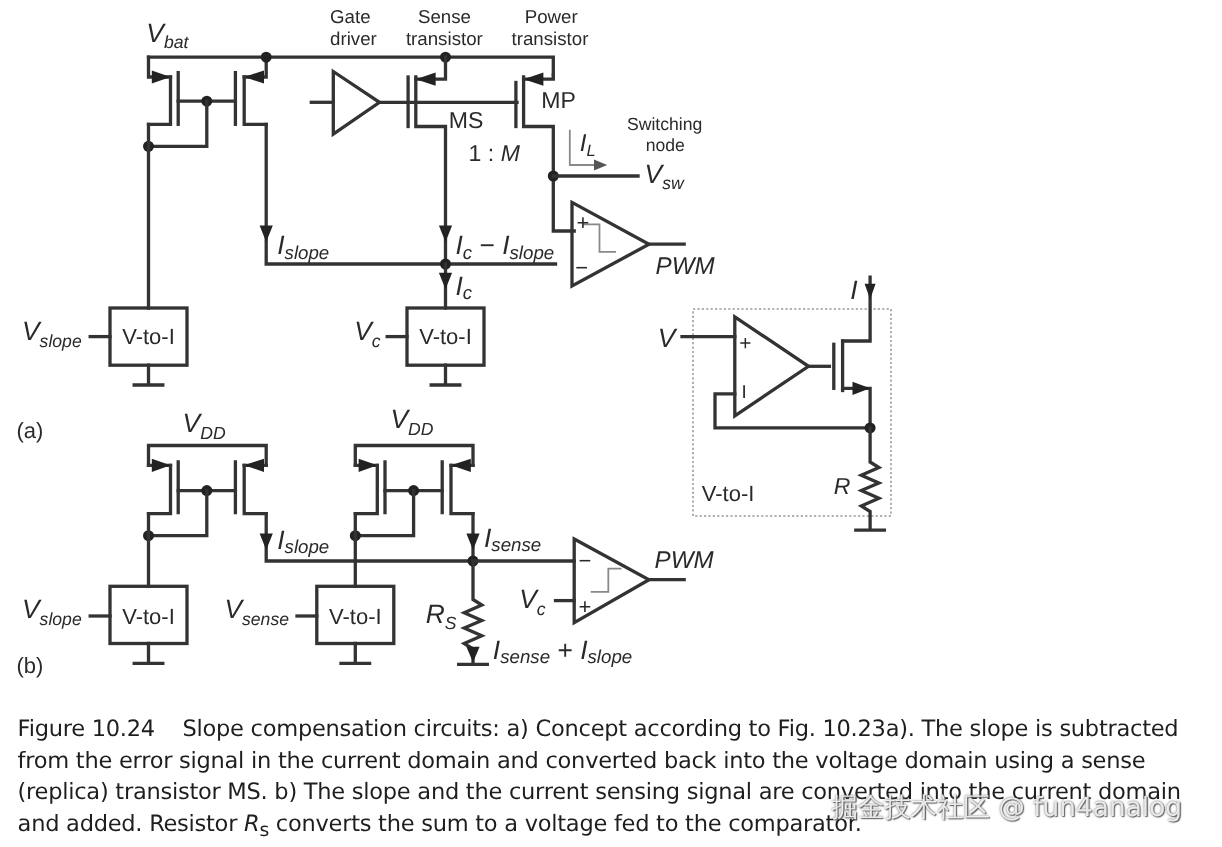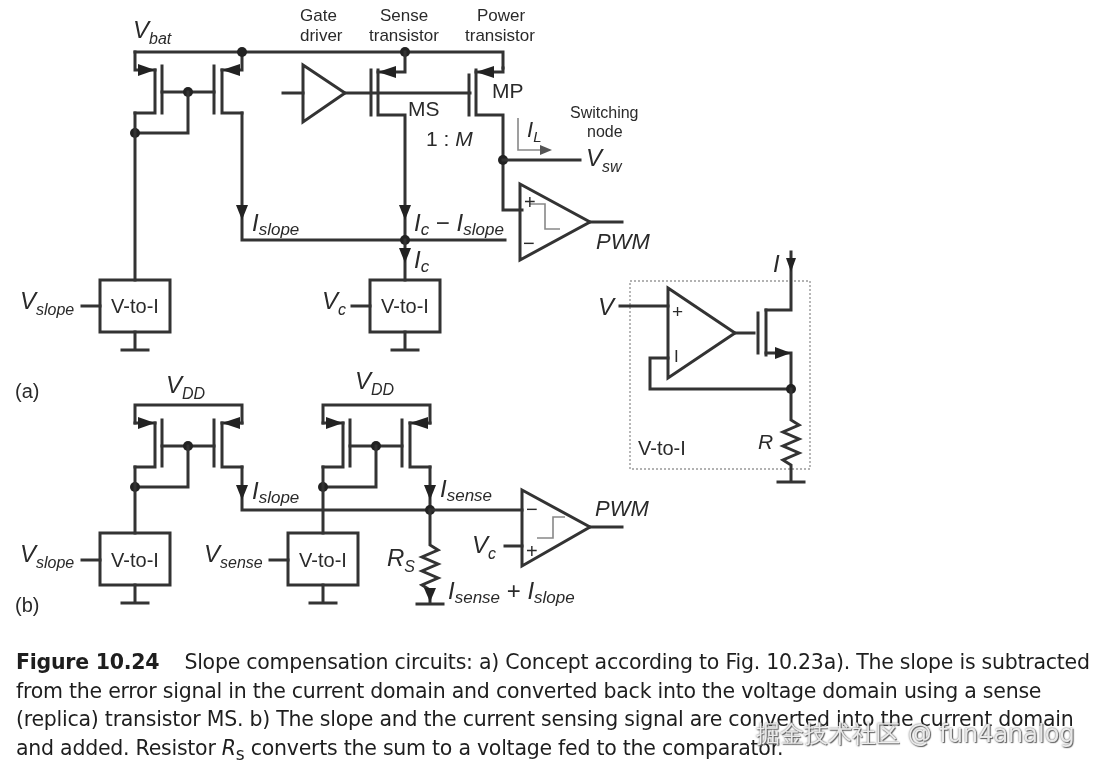--- a/index.html
+++ b/index.html
@@ -6,21 +6,21 @@
   body { width:1111px; height:770px; position:relative; overflow:hidden; font-family:"Liberation Sans", sans-serif; color:#2a2a2a; }
   #schematic { position:absolute; left:0; top:0; width:1111px; height:640px; }
   .w { stroke:#333; stroke-width:3; fill:none; stroke-linecap:square; }
   .dash { stroke:#999; stroke-width:1.4; fill:none; stroke-dasharray:2 2; }
   .dot { fill:#222; }
   .arr { fill:#222; }
   .gray { stroke:#888; stroke-width:1.6; fill:none; }
   .lbl { font-family:"Liberation Sans", sans-serif; fill:#2a2a2a; }
   .it { font-style:italic; }
   #caption { position:absolute; left:16px; top:648px; width:1090px; font-family:"DejaVu Sans", sans-serif; font-size:20.5px; line-height:28.5px; color:#1e1e1e; letter-spacing:-0.25px; }
-  #caption b { font-weight:bold;margin-top:28px; }
+  #caption b { font-weight:normal;margin-top:28px; }
   #watermark { position:absolute; left:756px; top:718px; font-family:"DejaVu Sans", sans-serif; font-size:24px; color:rgba(255,255,255,0.85); text-shadow:0 0 2px #555, 1px 1px 1px #666; white-space:nowrap; }
 </style>
 </head>
 <body>
 
 <svg id="schematic" viewBox="0 0 1111 640" xmlns="http://www.w3.org/2000/svg">
   <defs>
     <marker id="ah" markerWidth="8" markerHeight="8" refX="4" refY="4" orient="auto">
       <path d="M0,0 L8,4 L0,8 z" fill="#222"></path>
     </marker>

